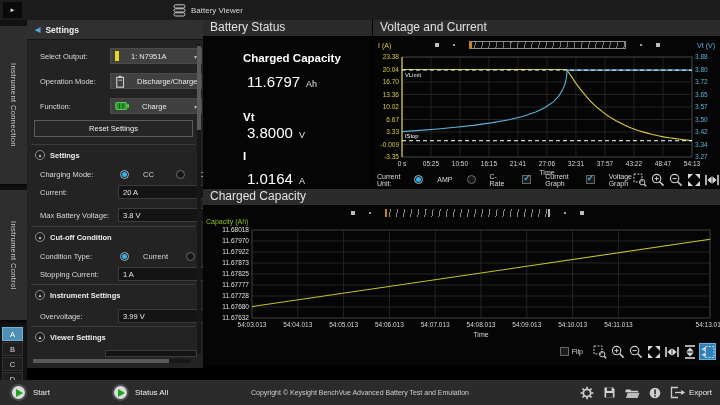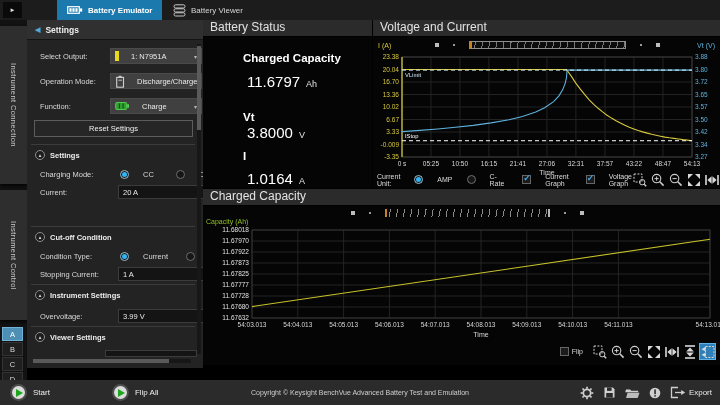--- a/index.html
+++ b/index.html
@@ -92,32 +92,20 @@
 </style>
 </head>
 <body>
 
 <div id="app">
 
   <div id="tabbar">
     <div id="corner-btn">
       <span>►</span>
     </div>
-    <div class="tab active" style="left:57px">
-      <span>
-          <svg width="16" height="10">
-            <rect x="0.7" y="1.7" width="11.6" height="6.6" fill="none" stroke="#fff" stroke-width="1.2"></rect>
-            <rect x="2.4" y="3.2" width="2.2" height="3.6" fill="#fff"></rect>
-            <rect x="5.4" y="3.2" width="2.2" height="3.6" fill="#fff"></rect>
-            <rect x="8.4" y="3.2" width="2.2" height="3.6" fill="#fff"></rect>
-            <rect x="13" y="3.4" width="2.2" height="3.2" fill="#fff"></rect>
-          </svg>
-        </span>
-      <span>Battery Emulator</span>
-    </div>
     <div class="tab inactive" style="left:163px">
       <span>
           <svg width="13" height="13">
             <rect x="1" y="0.8" width="11" height="3.2" rx="1.6" fill="none" stroke="#c9c9c9"></rect>
             <rect x="1" y="4.8" width="11" height="3.2" rx="1.6" fill="none" stroke="#c9c9c9"></rect>
             <rect x="1" y="8.8" width="11" height="3.2" rx="1.6" fill="none" stroke="#c9c9c9"></rect>
           </svg>
         </span>
       <span>Battery Viewer</span>
     </div>
@@ -211,20 +199,26 @@
             <i></i>
           </span>
         <span class="lbl">CV</span>
       </div>
     </div>
 
     <div class="srow" style="top:164px">
       <span class="lbl">Current:</span>
       <div class="input">
           <span>20 A</span>
+        </div>
+    </div>
+    <div class="srow" style="top:187px">
+      <span class="lbl">Max Battery Voltage:</span>
+      <div class="input">
+          <span>3.8 V</span>
         </div>
     </div>
 
     <div class="hr" style="top:206px"></div>
     <div class="sechead" style="top:212px">
       <span class="secicon">▴</span>
       <span>Cut-off Condition</span>
     </div>
 
     <div class="srow" style="top:228px">
@@ -564,21 +558,21 @@
     <div class="startgrp">
       <span class="playbtn">
           <i></i>
         </span>
       <span class="startlbl">Start</span>
     </div>
     <div class="startgrp" style="margin-left:62px">
       <span class="playbtn">
           <i></i>
         </span>
-      <span class="startlbl">Flip All</span>
+      <span class="startlbl">Status All</span>
     </div>
     <span id="copyright">Copyright © Keysight BenchVue Advanced Battery Test and Emulation</span>
     <div id="footicons">
       <span class="ficon">
           <svg width="14" height="14">
             <g stroke="#cfcfcf" stroke-width="1.7">
               <line x1="11.3" y1="7" x2="13.3" y2="7"></line>
               <line x1="0.7" y1="7" x2="2.7" y2="7"></line>
               <line x1="7" y1="0.7" x2="7" y2="2.7"></line>
               <line x1="7" y1="11.3" x2="7" y2="13.3"></line>

